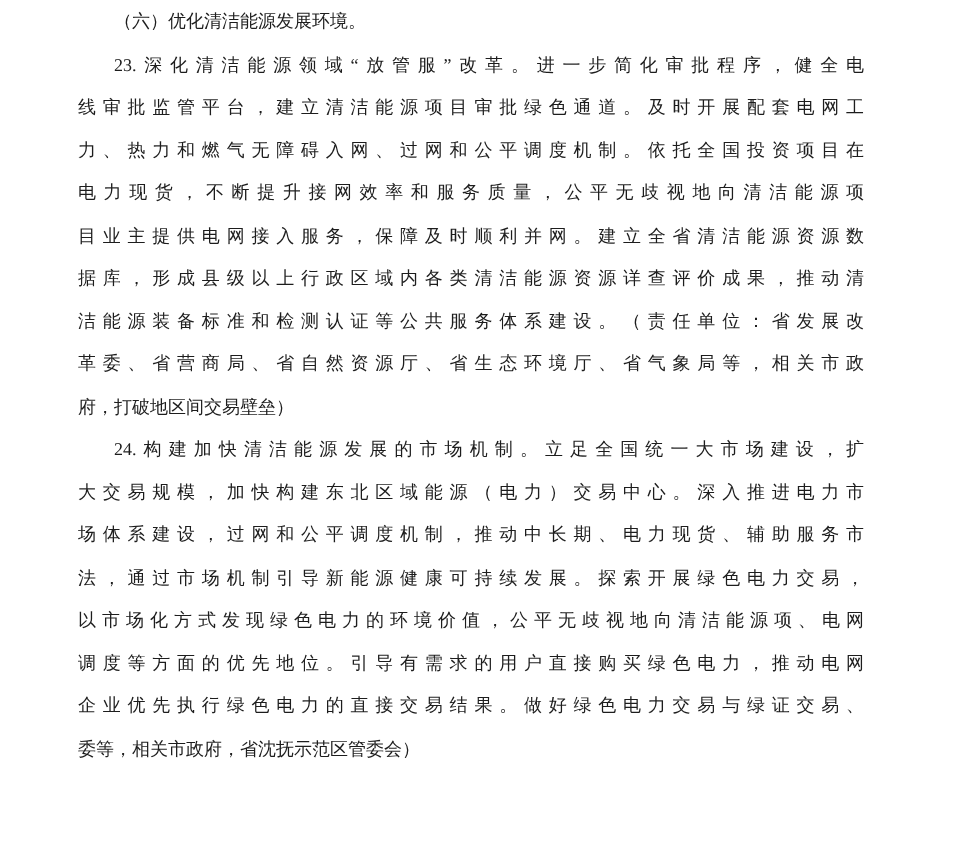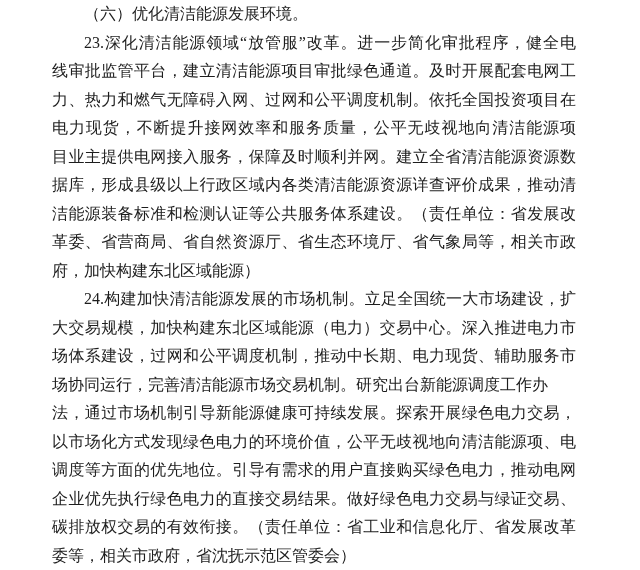--- a/index.html
+++ b/index.html
@@ -11,21 +11,21 @@
     width: 640px;
     height: 570px;
     overflow: hidden;
   }
   .page {
     box-sizing: content-box;
     padding-left: 52px;
     padding-top: 0;
     width: 524px;
     font-family: "Liberation Serif", "DejaVu Serif", serif;
-    font-size: 16px;
+    font-size: 12px;
     line-height: 28.5px;
     color: #1d1d1d;
     letter-spacing: 0;
   }
   .line {
     height: 28.5px;
     overflow: hidden;
     text-align: justify;
     
   }
@@ -42,24 +42,22 @@
 <div class="page">
   <div class="line ind">（六）优化清洁能源发展环境。</div>
   <div class="line ind fill">23.深化清洁能源领域“放管服”改革。进一步简化审批程序，健全电</div>
   <div class="line fill">线审批监管平台，建立清洁能源项目审批绿色通道。及时开展配套电网工</div>
   <div class="line fill">力、热力和燃气无障碍入网、过网和公平调度机制。依托全国投资项目在</div>
   <div class="line fill">电力现货，不断提升接网效率和服务质量，公平无歧视地向清洁能源项</div>
   <div class="line fill">目业主提供电网接入服务，保障及时顺利并网。建立全省清洁能源资源数</div>
   <div class="line fill">据库，形成县级以上行政区域内各类清洁能源资源详查评价成果，推动清</div>
   <div class="line fill">洁能源装备标准和检测认证等公共服务体系建设。（责任单位：省发展改</div>
   <div class="line fill">革委、省营商局、省自然资源厅、省生态环境厅、省气象局等，相关市政</div>
-  <div class="line">府，加快构建东北区域能源）</div>
+  <div class="line">府，打破地区间交易壁垒）</div>
   <div class="line ind fill">24.构建加快清洁能源发展的市场机制。立足全国统一大市场建设，扩</div>
   <div class="line fill">大交易规模，加快构建东北区域能源（电力）交易中心。深入推进电力市</div>
   <div class="line fill">场体系建设，过网和公平调度机制，推动中长期、电力现货、辅助服务市</div>
-  <div class="line">场协同运行，完善清洁能源市场交易机制。研究出台新能源调度工作办</div>
   <div class="line fill">法，通过市场机制引导新能源健康可持续发展。探索开展绿色电力交易，</div>
   <div class="line fill">以市场化方式发现绿色电力的环境价值，公平无歧视地向清洁能源项、电网</div>
   <div class="line fill">调度等方面的优先地位。引导有需求的用户直接购买绿色电力，推动电网</div>
   <div class="line fill">企业优先执行绿色电力的直接交易结果。做好绿色电力交易与绿证交易、</div>
-  <div class="line fill">碳排放权交易的有效衔接。（责任单位：省工业和信息化厅、省发展改革</div>
   <div class="line">委等，相关市政府，省沈抚示范区管委会）</div>
 </div>
 
 </body></html>

